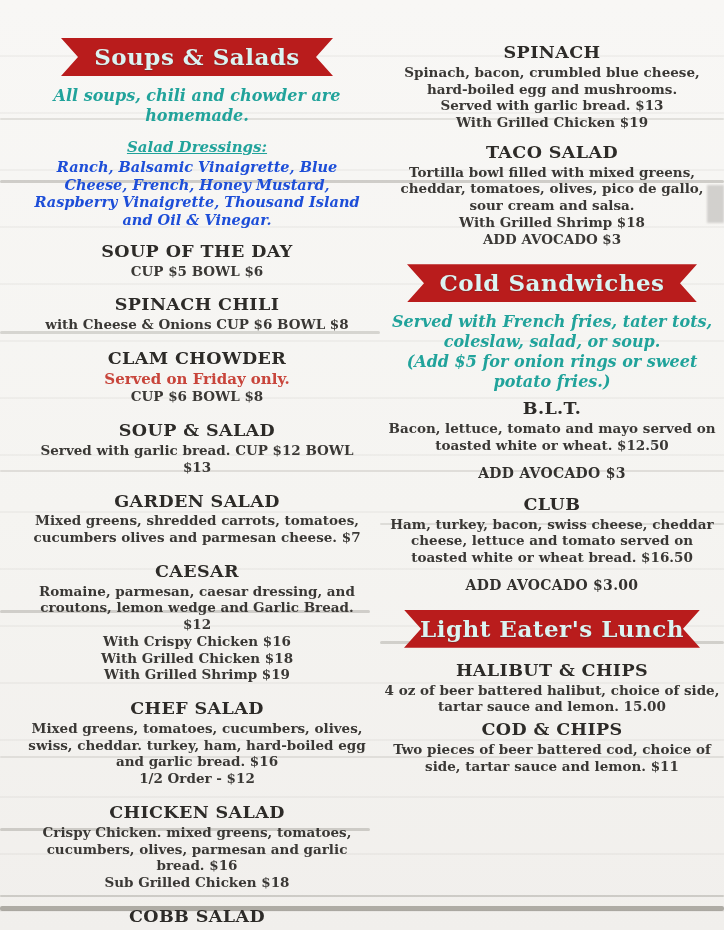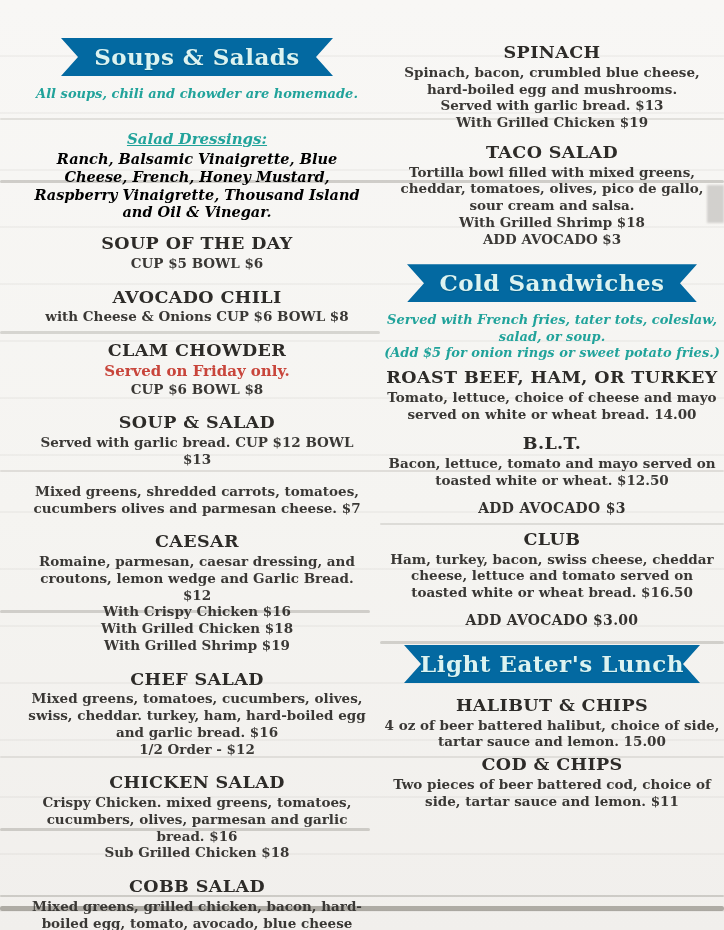--- a/index.html
+++ b/index.html
@@ -19,40 +19,40 @@
   }
   .seam{position:absolute;border-radius:2px;filter:blur(0.6px);}
   .edge-shadow{position:absolute;background:#c9c7c4;opacity:.8;filter:blur(1px);}
 
   .col{position:absolute;text-align:center;color:#34322f;}
   .col-left{left:28px;top:38px;width:338px;}
   .col-right{left:384px;top:42px;width:336px;}
 
   .banner{
     position:relative;margin:0 auto;
-    background:#0369a1;color:#dcf3f1;
+    background:#b91c1c;color:#dcf3f1;
     font-weight:bold;font-size:23px;letter-spacing:.5px;
     line-height:38px;height:38px;
     clip-path:polygon(0 0,100% 0,calc(100% - 17px) 50%,100% 100%,0 100%,17px 50%);
     text-shadow:0 1px 1px rgba(0,60,55,.25);
   }
   .banner.b1{width:272px;}
   .banner.b2{width:290px;}
   .banner.b3{width:296px;}
 
   .teal-note{
     color:#21a39b;font-style:italic;font-weight:bold;
-    font-size:13px;line-height:1.25;margin:10px 0 4px;
+    font-size:16px;line-height:1.25;margin:10px 0 4px;
   }
   .dressings-title{
     color:#21a39b;font-style:italic;font-weight:bold;
-    font-size:15px;text-decoration:underline;margin-top:28px;
+    font-size:15px;text-decoration:underline;margin-top:12px;
   }
   .dressings{
-    color:#000000;font-style:italic;font-weight:bold;
+    color:#1d4ed8;font-style:italic;font-weight:bold;
     font-size:14.5px;line-height:1.22;margin:2px 0 12px;
   }
 
   .item{margin:0 0 15px;}
   .col-right .item{margin-bottom:11px;}
   .iname{
     font-weight:bold;font-size:17.5px;letter-spacing:.4px;
     color:#2d2b28;line-height:1.25;
   }
   .iline{
@@ -93,36 +93,37 @@
 
   <div class="dressings-title">Salad Dressings:</div>
   <div class="dressings">Ranch, Balsamic Vinaigrette, Blue Cheese, French, Honey Mustard, Raspberry Vinaigrette, Thousand Island and Oil &amp; Vinegar.</div>
 
   <div class="item">
     <div class="iname">SOUP OF THE DAY</div>
     <div class="iline">CUP $5  BOWL $6</div>
   </div>
 
   <div class="item">
-    <div class="iname">AVOCADO CHILI</div>
+    <div class="iname">SPINACH CHILI</div>
     <div class="iline">with Cheese &amp; Onions  CUP $6  BOWL $8</div>
   </div>
 
   <div class="item">
     <div class="iname">CLAM CHOWDER</div>
     <div class="iline red">Served on Friday only.</div>
     <div class="iline">CUP $6 BOWL $8</div>
   </div>
 
   <div class="item">
     <div class="iname">SOUP &amp; SALAD</div>
     <div class="iline">Served with garlic bread.  CUP $12 BOWL $13</div>
   </div>
 
   <div class="item">
+    <div class="iname">GARDEN SALAD</div>
     <div class="iline">Mixed greens, shredded carrots, tomatoes, cucumbers olives and parmesan cheese.  $7</div>
   </div>
 
   <div class="item">
     <div class="iname">CAESAR</div>
     <div class="iline">Romaine, parmesan, caesar dressing, and croutons, lemon wedge and Garlic Bread. $12</div>
     <div class="iline">With Crispy Chicken $16</div>
     <div class="iline">With Grilled Chicken $18</div>
     <div class="iline">With Grilled Shrimp $19</div>
   </div>
@@ -165,24 +166,20 @@
   <div class="banner-block">
     <div class="banner b2">
       <span>Cold Sandwiches</span>
     </div>
     <div class="teal-note">
       <div>Served with French fries, tater tots, coleslaw, salad, or soup.</div>
       <div>(Add $5 for onion rings or sweet potato fries.)</div>
     </div>
   </div>
 
-  <div class="item">
-    <div class="iname">ROAST BEEF, HAM, OR TURKEY</div>
-    <div class="iline">Tomato, lettuce, choice of cheese and mayo served on white or wheat bread.  14.00</div>
-  </div>
 
   <div class="item">
     <div class="iname">B.L.T.</div>
     <div class="iline">Bacon, lettuce, tomato and mayo served on toasted white or wheat.  $12.50</div>
   </div>
 
   <div class="addon">ADD AVOCADO $3</div>
 
   <div class="item">
     <div class="iname">CLUB</div>

